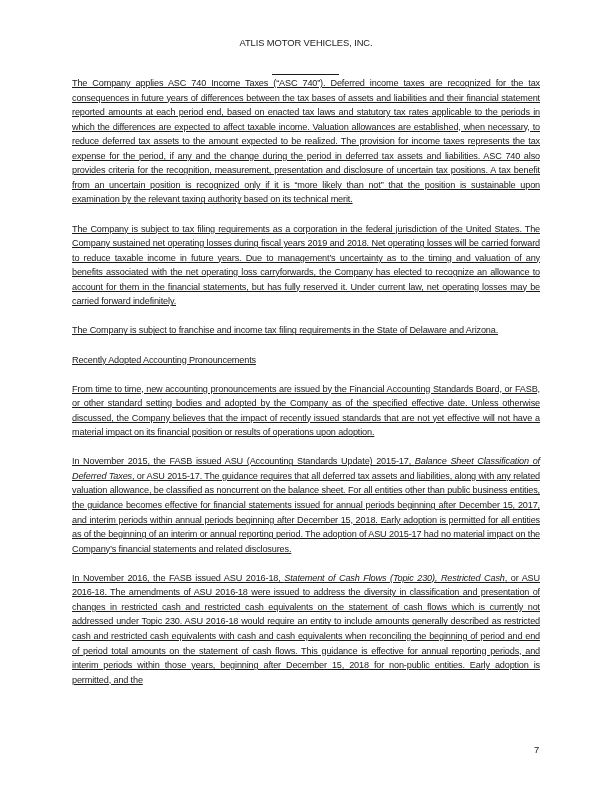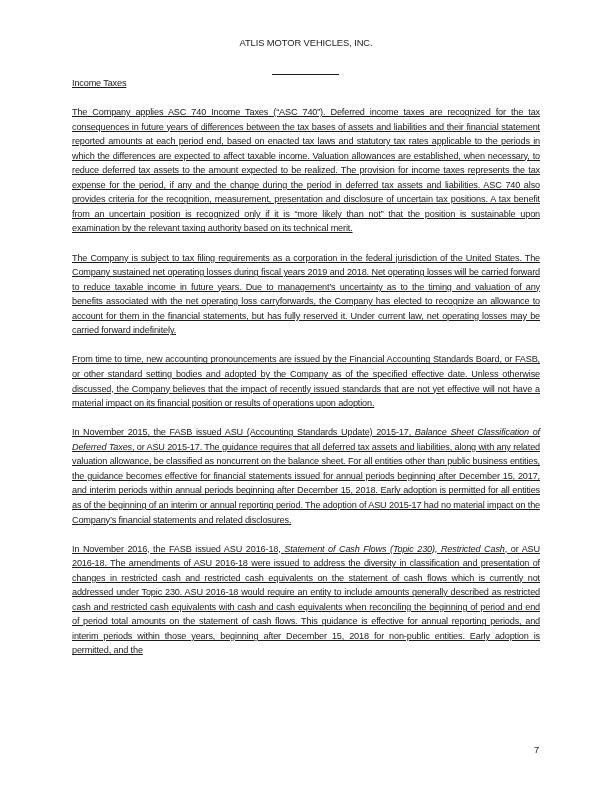--- a/index.html
+++ b/index.html
@@ -31,23 +31,24 @@
 </head>
 <body>
 
 <div class="page">
   <div class="header">
     <div>ATLIS MOTOR VEHICLES, INC.</div>
   </div>
   <div class="header-rule"></div>
 
   <div class="content">
-    <div class="heading">Income Taxes</div>
     <p>The Company applies ASC 740 Income Taxes (“ASC 740”). Deferred income taxes are recognized for the tax consequences in future years of differences between the tax bases of assets and liabilities and their financial statement reported amounts at each period end, based on enacted tax laws and statutory tax rates applicable to the periods in which the differences are expected to affect taxable income. Valuation allowances are established, when necessary, to reduce deferred tax assets to the amount expected to be realized. The provision for income taxes represents the tax expense for the period, if any and the change during the period in deferred tax assets and liabilities. ASC 740 also provides criteria for the recognition, measurement, presentation and disclosure of uncertain tax positions. A tax benefit from an uncertain position is recognized only if it is “more likely than not” that the position is sustainable upon examination by the relevant taxing authority based on its technical merit.</p>
     <p>The Company is subject to tax filing requirements as a corporation in the federal jurisdiction of the United States. The Company sustained net operating losses during fiscal years 2019 and 2018. Net operating losses will be carried forward to reduce taxable income in future years. Due to management’s uncertainty as to the timing and valuation of any benefits associated with the net operating loss carryforwards, the Company has elected to recognize an allowance to account for them in the financial statements, but has fully reserved it. Under current law, net operating losses may be carried forward indefinitely.</p>
+    <p>The Company is subject to franchise and income tax filing requirements in the State of Delaware and Arizona.</p>
 
+    <div class="heading">Recently Adopted Accounting Pronouncements</div>
     <p>From time to time, new accounting pronouncements are issued by the Financial Accounting Standards Board, or FASB, or other standard setting bodies and adopted by the Company as of the specified effective date. Unless otherwise discussed, the Company believes that the impact of recently issued standards that are not yet effective will not have a material impact on its financial position or results of operations upon adoption.</p>
     <p><span>In November 2015, the FASB issued ASU (Accounting Standards Update) 2015-17, </span><em>Balance Sheet Classification of Deferred Taxes</em><span>, or ASU 2015-17. The guidance requires that all deferred tax assets and liabilities, along with any related valuation allowance, be classified as noncurrent on the balance sheet. For all entities other than public business entities, the guidance becomes effective for financial statements issued for annual periods beginning after December 15, 2017, and interim periods within annual periods beginning after December 15, 2018. Early adoption is permitted for all entities as of the beginning of an interim or annual reporting period. The adoption of ASU 2015-17 had no material impact on the Company’s financial statements and related disclosures.</span></p>
     <p><span>In November 2016, the FASB issued ASU 2016-18, </span><em>Statement of Cash Flows (Topic 230), Restricted Cash</em><span>, or ASU 2016-18. The amendments of ASU 2016-18 were issued to address the diversity in classification and presentation of changes in restricted cash and restricted cash equivalents on the statement of cash flows which is currently not addressed under Topic 230. ASU 2016-18 would require an entity to include amounts generally described as restricted cash and restricted cash equivalents with cash and cash equivalents when reconciling the beginning of period and end of period total amounts on the statement of cash flows. This guidance is effective for annual reporting periods, and interim periods within those years, beginning after December 15, 2018 for non-public entities. Early adoption is permitted, and the</span></p>
   </div>
 
   <div class="page-number">7</div>
 </div>
 
 </body></html>

